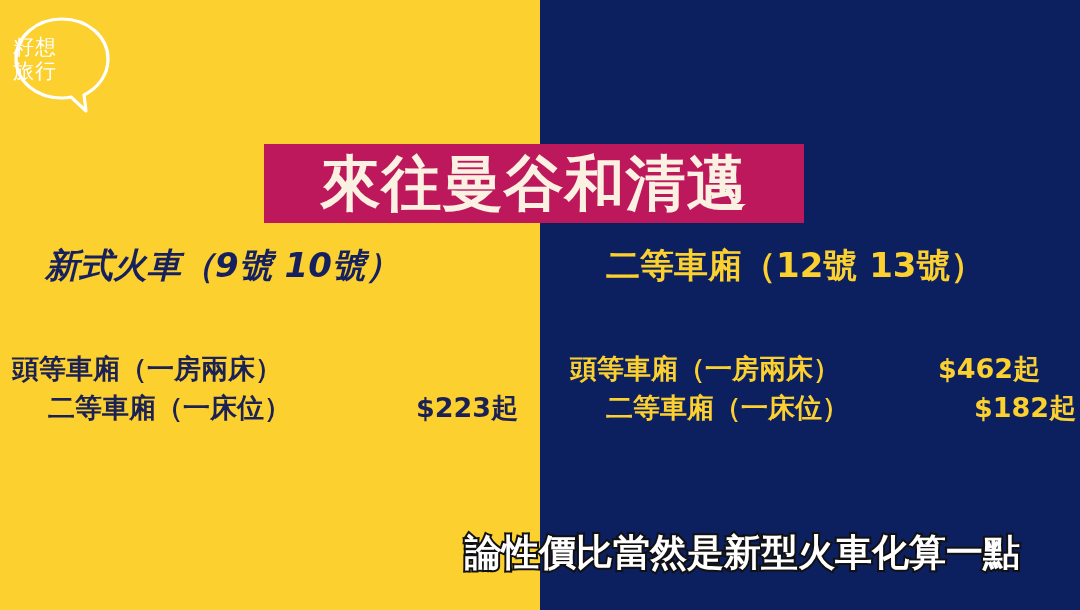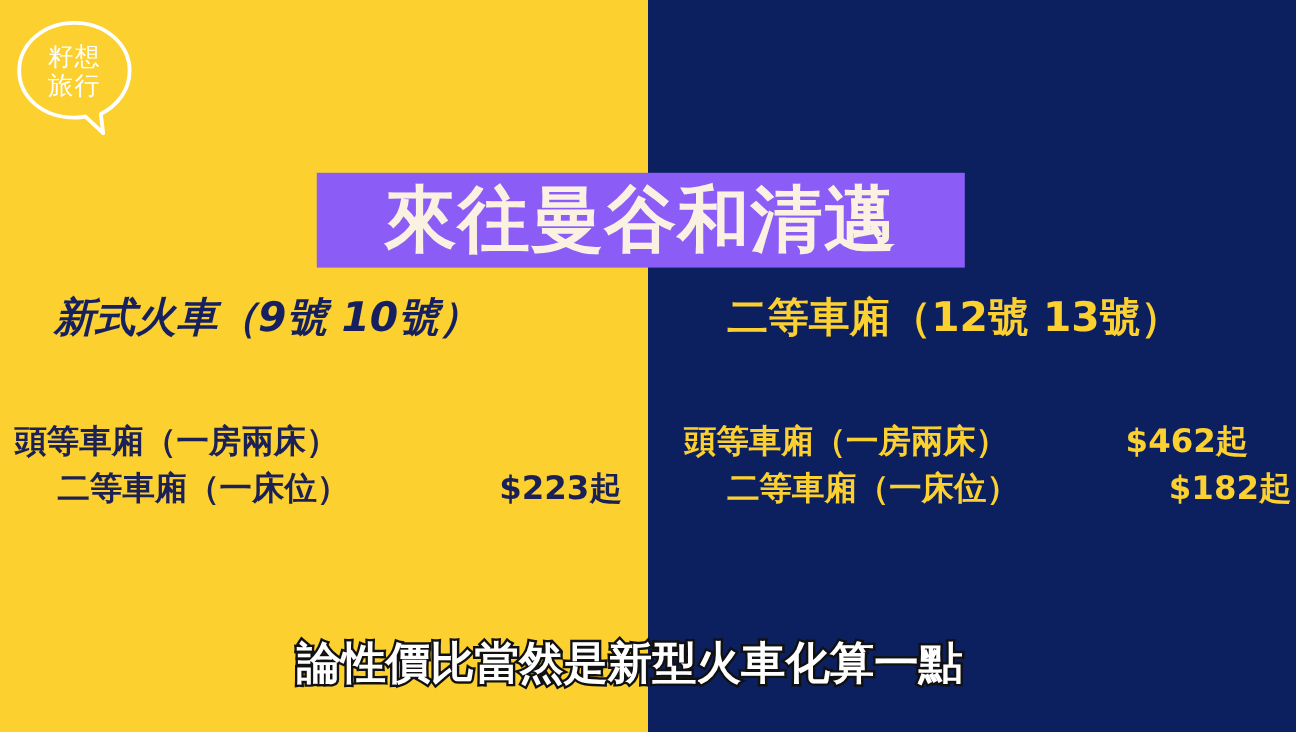--- a/index.html
+++ b/index.html
@@ -13,29 +13,29 @@
   
   .bg-half{position:absolute;top:0;height:610px;}
   .bg-left{left:0;width:540px;background:#fbd02f;}
   .bg-right{left:540px;width:540px;background:#0c2060;}
 
   
   #logo{position:absolute;left:13px;top:16px;width:98px;height:100px;}
   #logo svg{position:absolute;left:0;top:0;}
   .logo-text{
     position:absolute;left:0;top:0;width:98px;height:88px;
-    display:flex;flex-direction:column;align-items:center;justify-content:center;
+    display:flex;flex-direction:column;justify-content:center;
     color:#ffffff;line-height:1.14;letter-spacing:1px;
   }
   .logo-line{font-size:21px;font-weight:400;white-space:nowrap;}
 
   
   #title-banner{
     position:absolute;left:264px;top:144px;width:540px;height:79px;
-    background:#8b5cf6;display:flex;align-items:center;justify-content:center;
+    background:#be185d;display:flex;align-items:center;justify-content:center;
   }
   #title-text{
     color:#faf1e2;font-size:60px;font-weight:700;letter-spacing:1px;
     line-height:1;white-space:nowrap;
     transform:translateY(-1px);
   }
 
   
   .col-heading{
     position:absolute;top:248px;font-size:34px;font-weight:700;
@@ -53,26 +53,25 @@
   .price-row .amount{display:inline-block;text-align:left;}
   .left-col .price-row{left:12px;color:#1b2154;}
   .right-col .price-row{left:570px;color:#fbd02f;}
   .left-col .price-row .label{width:368px;}
   .right-col .price-row .label{width:368px;}
   .row-0{top:355px;}
   .row-1{top:394px;margin-left:36px;}
 
   
   #subtitle{
-    position:absolute;left:0;top:534px;width:1020px;text-align:center;
+    position:absolute;left:0;top:534px;width:1020px;text-align:right;
     font-size:37px;font-weight:700;color:#ffffff;white-space:nowrap;
     line-height:1;letter-spacing:0px;
     -webkit-text-stroke:4px #111111;
     paint-order:stroke fill;
-    padding-left:15px;
   }
 </style>
 </head>
 <body>
 
 <div id="stage">
 
   <div class="bg-half bg-left"></div>
   <div class="bg-half bg-right"></div>
 

